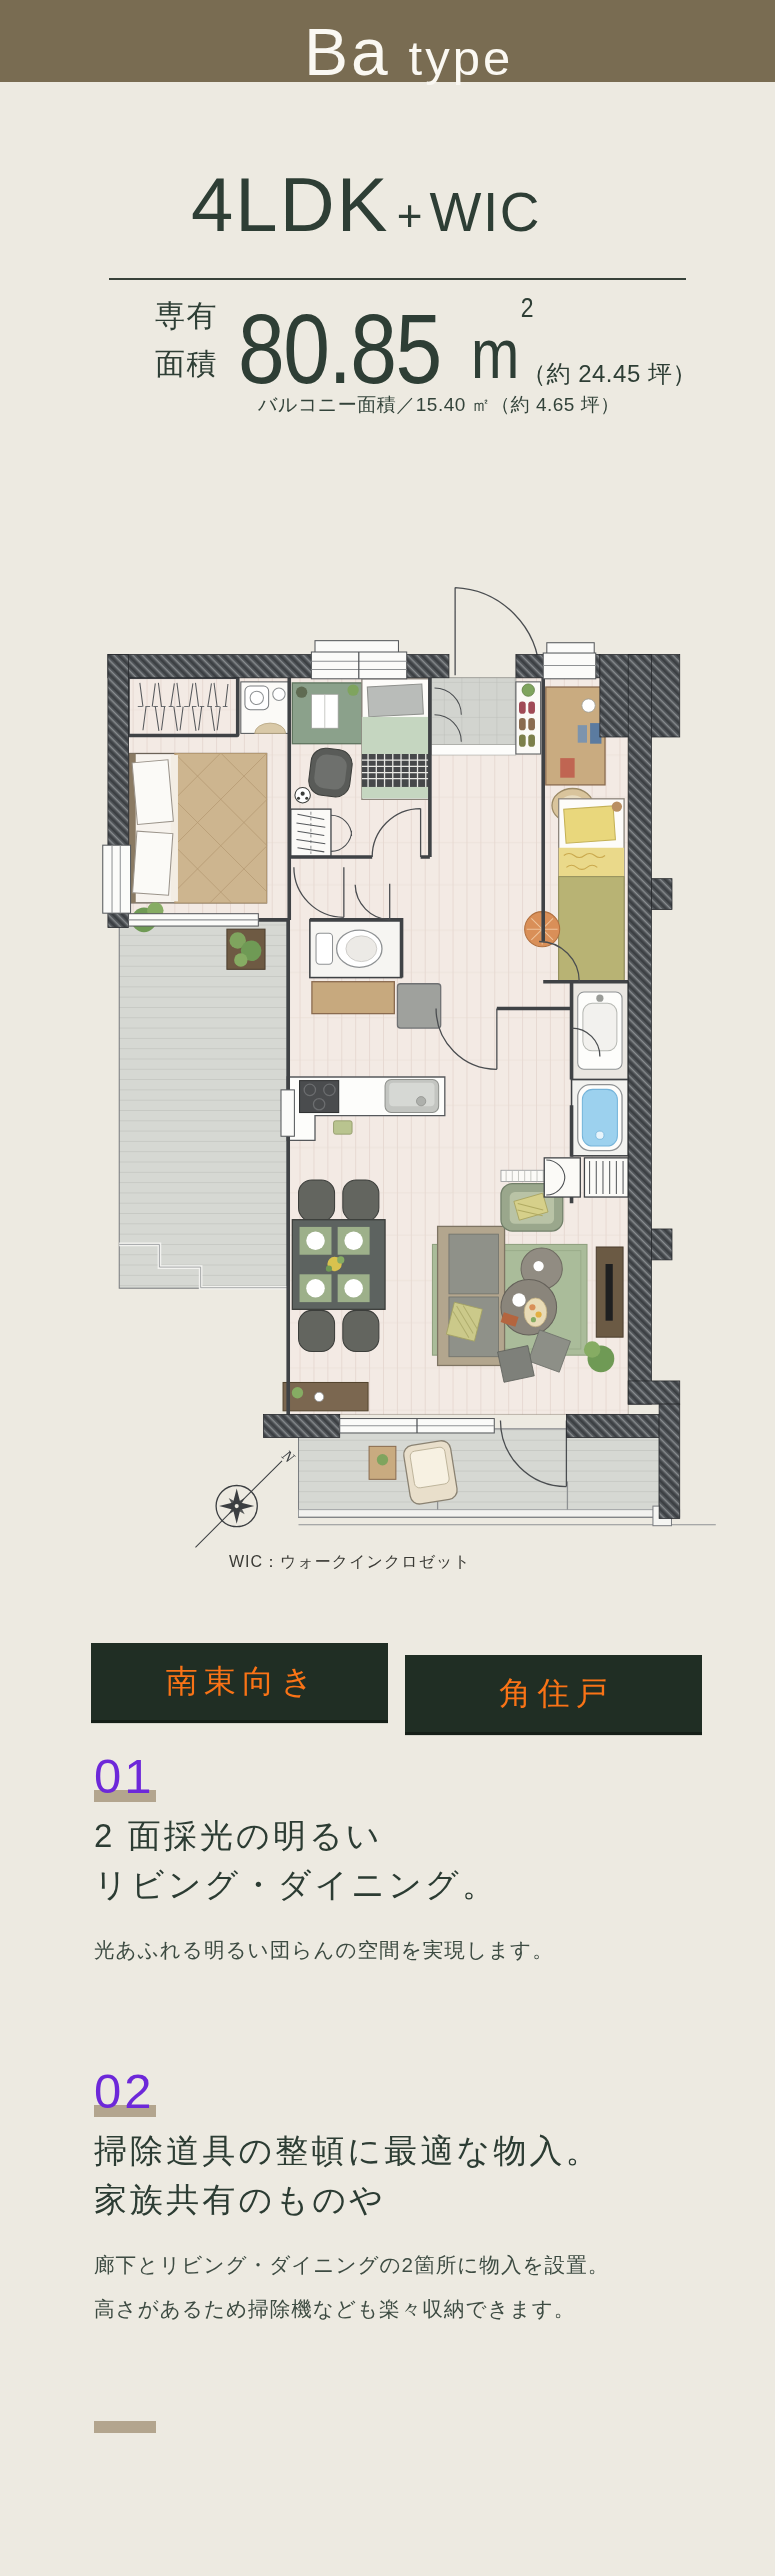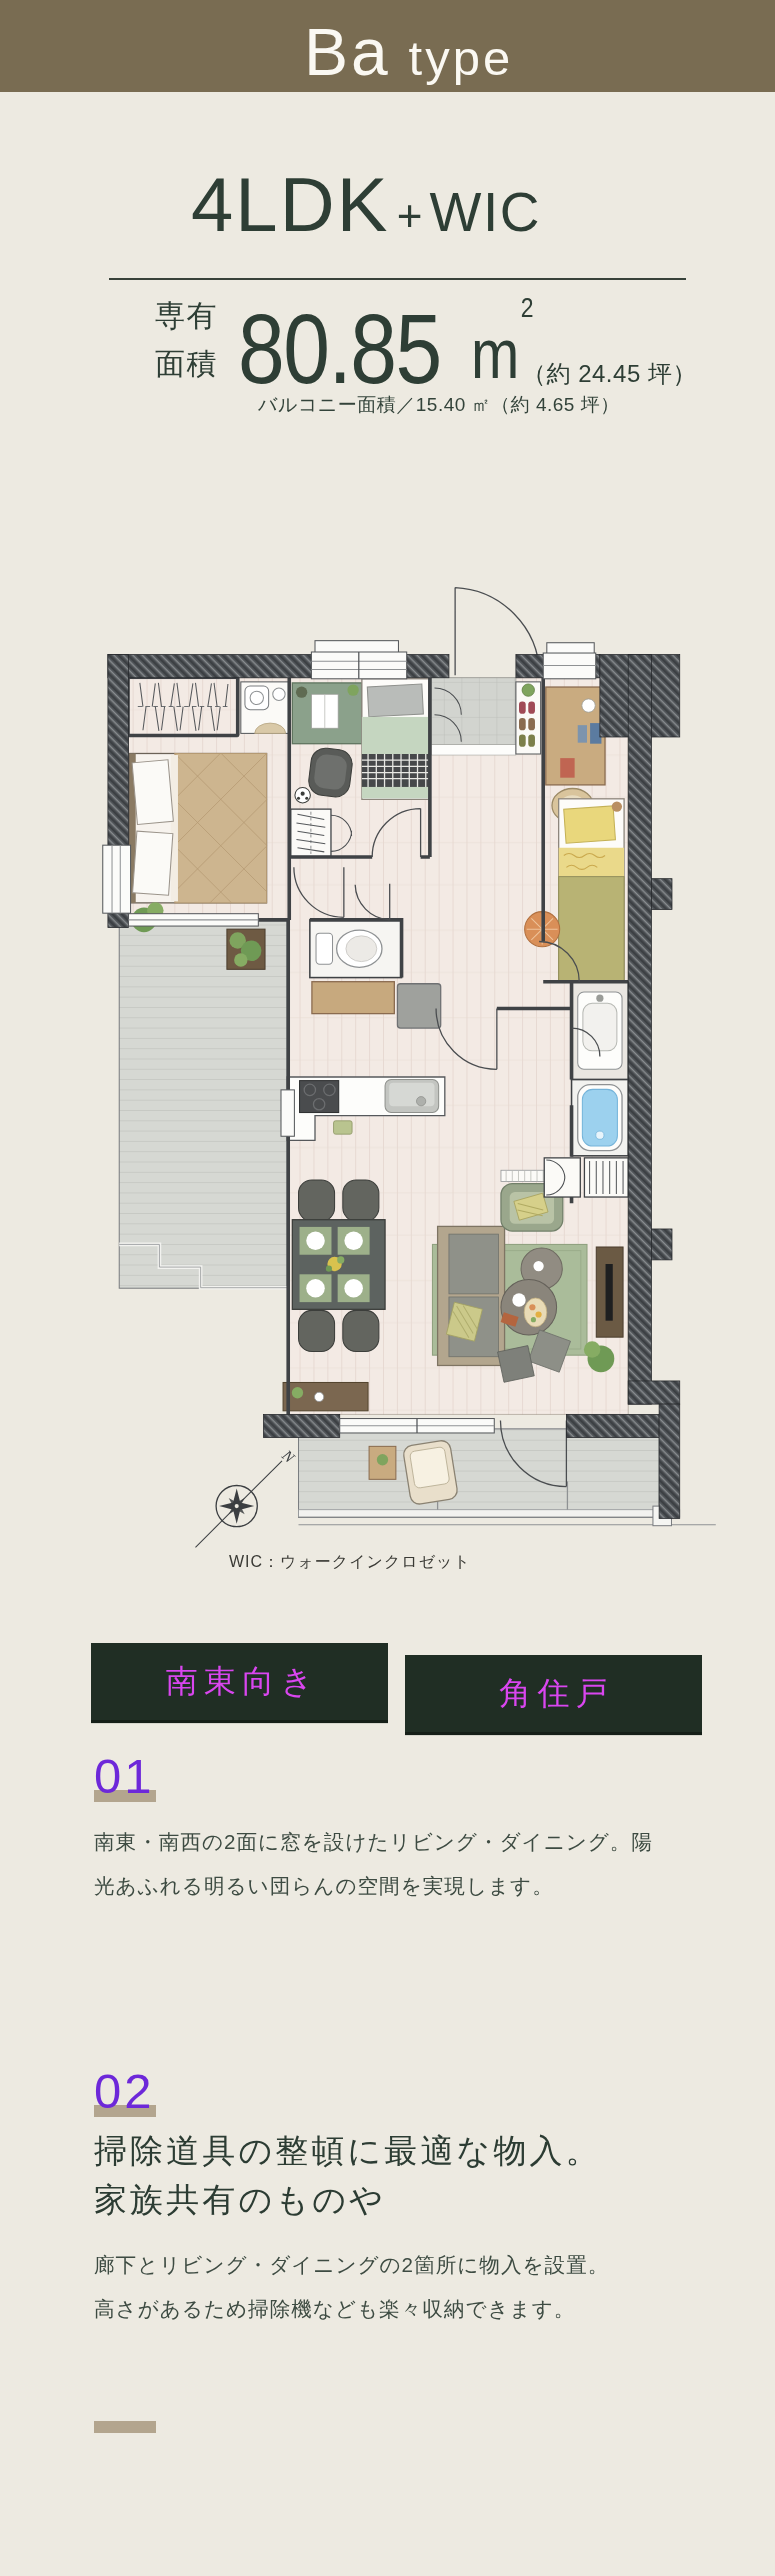--- a/index.html
+++ b/index.html
@@ -1,21 +1,21 @@
 <!DOCTYPE html>
 <html style="font-size:8.2px"><head>
 <meta charset="utf-8">
 <style>
   * { margin:0; padding:0; box-sizing:border-box; }
   html,body { width:776px; }
   body { position:relative; height:2731px; background:#edeae1; font-family:"Liberation Sans",sans-serif; color:#2e3e35; overflow:hidden; }
   .abs { position:absolute; }
 
   
-  .header { left:0; top:0; width:776px; height:92px; background:#796c52; }
+  .header { left:0; top:0; width:776px; height:82px; background:#796c52; }
   .header-title { position:absolute; left:304px; top:14.4px; display:flex; align-items:baseline; gap:17.5px; color:#faf8f2; font-weight:100; }
   .header-title .t1 { font-size:66px; letter-spacing:3.1px; }
   .header-title .t2 { font-size:49px; letter-spacing:3.1px; }
 
   
   .layout-row { left:191px; top:143px; display:flex; align-items:baseline; gap:7.2px; color:#2e3e35; font-weight:100;text-align:right; }
   .layout-row .l1 { font-size:76px; letter-spacing:2.1px; }
   .layout-row .lp { font-size:44px; }
   .layout-row .l2 { font-size:55px; letter-spacing:1.5px;margin-top:37px; }
   .divider { left:109px; top:278px; width:577px; height:1.5px; background:#38423a; }
@@ -26,21 +26,21 @@
   .area-unit { left:471px; top:327px; font-size:58px; font-weight:200; transform:scaleY(1.22); transform-origin:0 100%; }
   .area-unit sup { font-size:23px; position:relative; top:-30px; left:1.5px; }
   .area-tsubo { left:522px; top:358px; font-size:24px; letter-spacing:0.5px; font-weight:400; }
   .balcony-note { left:258px; top:392px; font-size:19px; letter-spacing:0.5px; color:#33433a; }
 
   
   .floor-plan { left:77px; top:559px; width:680px; height:1036px; }
   .plan-caption { left:201px; top:1552px; font-size:16px; letter-spacing:1px; color:#3a3a35;margin-left:28px; }
 
   
-  .badge { top:1643px; width:297px; height:77px; background:#202e24; color:#d946ef; display:flex; align-items:center; justify-content:center; font-size:32px; letter-spacing:6.2px; text-indent:6.2px; box-shadow:0 3.1px 0 #161f18; }
+  .badge { top:1643px; width:297px; height:77px; background:#202e24; color:#f97316; display:flex; align-items:center; justify-content:center; font-size:32px; letter-spacing:6.2px; text-indent:6.2px; box-shadow:0 3.1px 0 #161f18; }
   .badge.b1 { left:91px; } .badge.b2 { left:405px;margin-top:12px; }
 
   
   .feature { left:94px; width:639px; }
   .f1 { top:1752px; } .f2 { top:2067px; } .f3 { top:2383px; }
   .feature-number { position:relative; z-index:1; font-size:49px; font-weight:200; letter-spacing:3.1px; color:#6d28d9; line-height:49px; }
   .feature-bar { position:absolute; left:0; top:38px; width:62px; height:12.4px; background:#b3a58e; z-index:0; }
   .feature-heading { margin-top:10.3px; font-size:33px; line-height:49px; letter-spacing:3.1px; color:#2c3c33; font-weight:400; }
   .feature-body { margin-top:18.5px; font-size:20.6px; line-height:44px; letter-spacing:1px; color:#3d4b42; }
 </style>
@@ -392,22 +392,25 @@
 <div class="abs badge b1">
     <span>南東向き</span>
   </div>
 <div class="abs badge b2">
     <span>角住戸</span>
   </div>
 
 <div class="abs feature f1">
   <div class="feature-bar"></div>
   <div class="feature-number">01</div>
+  <div class="feature-heading">
+    <div>2 面採光の明るい</div>
+    <div>リビング・ダイニング。</div>
+  </div>
   <div class="feature-body">
-    <div>南東・南西の2面に窓を設けたリビング・ダイニング。陽</div>
     <div>光あふれる明るい団らんの空間を実現します。</div>
   </div>
 </div>
 
 <div class="abs feature f2">
   <div class="feature-bar"></div>
   <div class="feature-number">02</div>
   <div class="feature-heading">
     <div>掃除道具の整頓に最適な物入。</div>
     <div>家族共有のものや</div>

